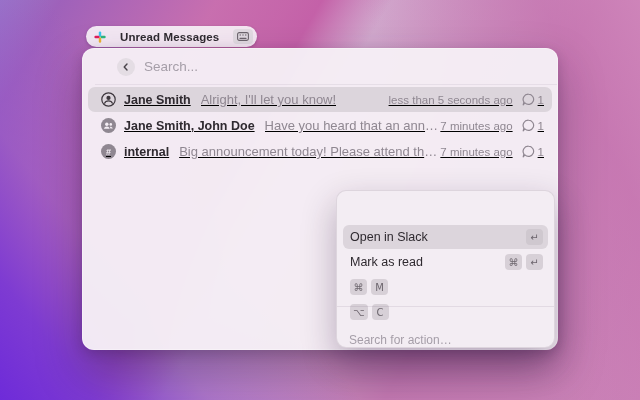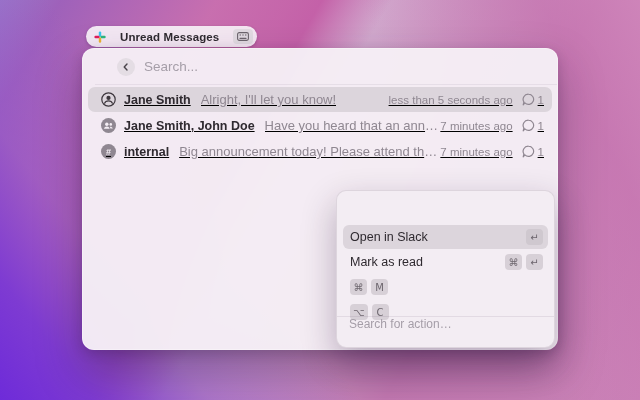--- a/index.html
+++ b/index.html
@@ -87,23 +87,23 @@
   .action-item.selected { background:#dcd5dc; }
   .action-label { font-size:12.5px; color:#2f2a30; flex:1; }
   .keys { display:flex; gap:4px; }
   .key {
     min-width:17px; height:16px; padding:0 3px; border-radius:4px; background:#d7d0d7;
     color:#6c656d; font-family:"DejaVu Sans",sans-serif; font-size:10px;
     display:flex; align-items:center; justify-content:center;
   }
   .action-item.selected .key { background:#cfc8cf; }
   .action-footer {
-    position:absolute; left:0; right:0; bottom:0; height:31px;
+    position:absolute; left:0; right:0; bottom:0; height:41px;
     border-top:1px solid rgba(80,60,85,0.1);
-    display:flex; align-items:flex-start; padding:0 12px;
+    display:flex; align-items:flex-end; padding:0 12px;
   }
   .action-search-input {
     width:100%; border:none; outline:none; background:transparent;
     font-family:"Liberation Sans",sans-serif; font-size:12px; color:#3a343b;
   }
   .action-search-input::placeholder { color:#a59ea8; }
 
   svg { display:block; }
 </style>
 </head>

